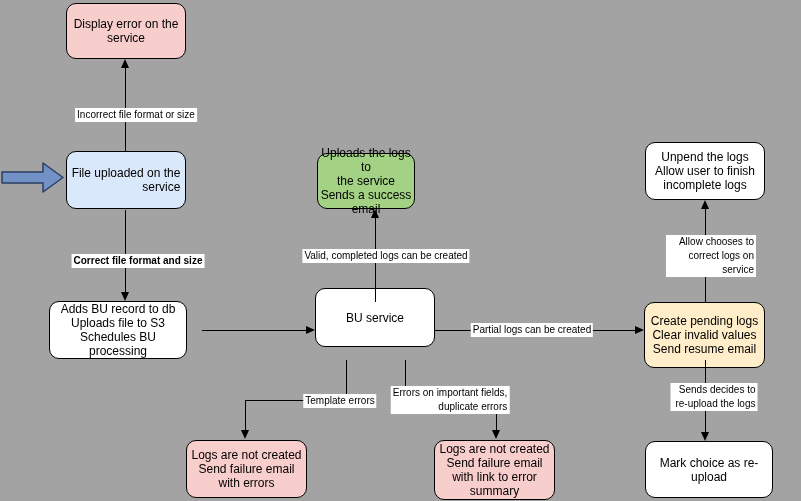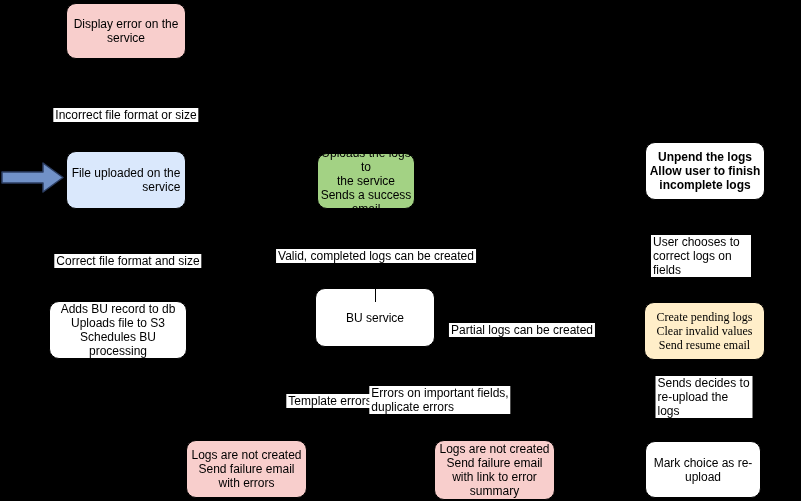--- a/index.html
+++ b/index.html
@@ -1,37 +1,37 @@
 <!DOCTYPE html>
 <html><head>
 <meta charset="utf-8">
 <style>
   html,body{margin:0;padding:0;background:#ffffff;}
   .canvas{
-    position:relative;width:801px;height:501px;background:#000000;overflow:hidden;
+    position:relative;width:801px;height:501px;background:#a3a3a3;overflow:hidden;
     font-family:"Liberation Sans",sans-serif;color:#000;
   }
   .node{
     position:absolute;border:1px solid #000;border-radius:10px;background:#fff;
     display:flex;align-items:center;justify-content:center;text-align:center;
     font-size:12px;line-height:14px;white-space:pre-line;padding:2px;box-sizing:border-box;
   }
   .fill-red{background:#f8cecc;}
   .fill-blue{background:#dae8fc;}
   .fill-green{background:#a3d284;}
   .fill-yellow{background:#ffeec9;}
   .vline{position:absolute;width:1px;background:#000;}
   .hline{position:absolute;height:1px;background:#000;}
   .ah{position:absolute;width:0;height:0;}
   .ah.up{border-left:4px solid transparent;border-right:4px solid transparent;border-bottom:9px solid #000;}
   .ah.down{border-left:4px solid transparent;border-right:4px solid transparent;border-top:9px solid #000;}
   .ah.right{border-top:4px solid transparent;border-bottom:4px solid transparent;border-left:9px solid #000;}
   .elabel{
     position:absolute;transform:translate(-50%,-50%);background:#fff;
-    font-size:12px;line-height:14px;padding:0 2px;white-space:pre-line;text-align:left;
+    font-size:10px;line-height:14px;padding:0 2px;white-space:pre-line;text-align:right;margin-left:10px;
   }
   .entry-arrow{position:absolute;left:1px;top:161px;}
 </style>
 </head>
 <body>
 
 <div class="canvas">
 
   <svg class="entry-arrow" width="64" height="33" viewBox="0 0 64 33">
     <polygon points="1,11 42,11 42,2 62,16.5 42,31 42,22 1,22" fill="#7191c7" stroke="#2c3e63" stroke-width="1.5" stroke-linejoin="round"></polygon>
@@ -42,27 +42,27 @@
   <div class="node fill-blue" style="left:66px;  top:151px; width:120px; height:58px;text-align:right;">File uploaded on the
 service</div>
   <div class="node" style="left:49px;  top:301px; width:138px; height:58px;">Adds BU record to db
 Uploads file to S3
 Schedules BU processing</div>
   <div class="node" style="left:315px; top:288px; width:120px; height:59px;">BU service</div>
   <div class="node fill-green" style="left:317px; top:153px; width:98px; height:56px;">Uploads the logs to
 the service
 Sends a success
 email</div>
-  <div class="node" style="left:645px; top:142px; width:120px; height:58px;font-weight:bold;">Unpend the logs
+  <div class="node" style="left:645px; top:142px; width:120px; height:58px;">Unpend the logs
 Allow user to finish
 incomplete logs</div>
-  <div class="node fill-yellow" style="left:644px; top:302px; width:121px; height:58px;font-family:Liberation Serif, serif;">Create pending logs
+  <div class="node fill-yellow" style="left:644px; top:302px; width:121px; height:66px;">Create pending logs
 Clear invalid values
 Send resume email</div>
-  <div class="node" style="left:645px; top:441px; width:116px; height:57px;">Mark choice as re-
+  <div class="node" style="left:645px; top:441px; width:128px; height:57px;">Mark choice as re-
 upload</div>
   <div class="node fill-red" style="left:186px; top:440px; width:121px; height:58px;">Logs are not created
 Send failure email
 with errors</div>
   <div class="node fill-red" style="left:434px; top:440px; width:121px; height:60px;">Logs are not created
 Send failure email
 with link to error
 summary</div>
 
   <div class="vline" style="left:125px; top:67px; height:84px;"></div>
@@ -90,22 +90,22 @@
   <div class="hline" style="left:245px; top:400px; width:102px;"></div>
   <div class="vline" style="left:245px; top:400px; height:30px;"></div>
   <div class="ah down" style="left:241px; top:430px;"></div>
 
   <div class="vline" style="left:405px; top:360px; height:40px;"></div>
   <div class="hline" style="left:405px; top:400px; width:92px;"></div>
   <div class="vline" style="left:496px; top:400px; height:30px;"></div>
   <div class="ah down" style="left:492px; top:430px;"></div>
 
   <div class="elabel" style="left:126px; top:115px;">Incorrect file format or size</div>
-  <div class="elabel" style="left:128px; top:261px;">Correct file format and size</div>
+  <div class="elabel" style="left:128px; top:261px;font-weight:bold;">Correct file format and size</div>
   <div class="elabel" style="left:376px; top:256px;">Valid, completed logs can be created</div>
   <div class="elabel" style="left:522px; top:330px;">Partial logs can be created</div>
-  <div class="elabel" style="left:701px; top:256px;">User chooses to correct logs on fields</div>
+  <div class="elabel" style="left:701px; top:256px;">Allow chooses to correct logs on service</div>
   <div class="elabel" style="left:704px; top:397px;">Sends decides to re-upload the logs</div>
   <div class="elabel" style="left:330px; top:401px;">Template errors</div>
   <div class="elabel" style="left:440px; top:400px;">Errors on important fields,
 duplicate errors</div>
 
 </div>
 
 </body></html>

